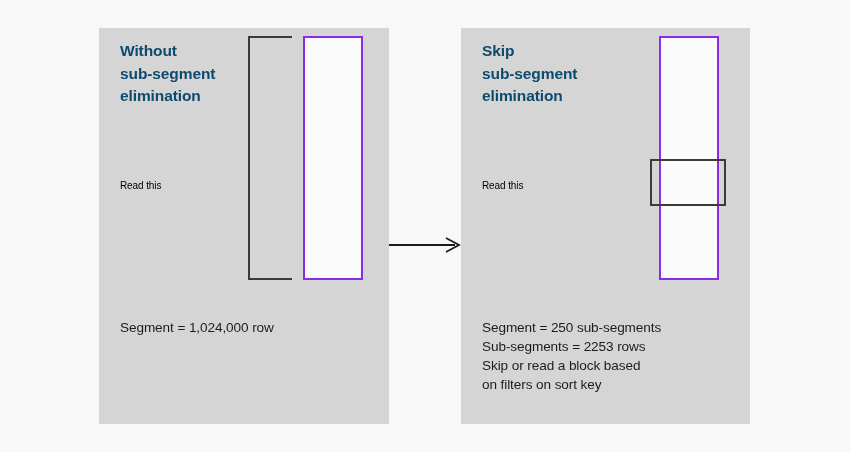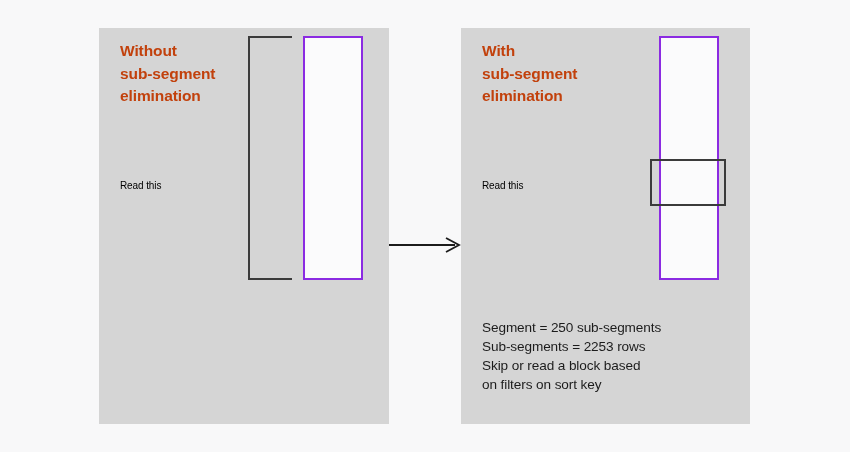--- a/index.html
+++ b/index.html
@@ -32,21 +32,21 @@
   #panel-right { left: 461px; width: 289px; }
 
   .panel-title {
     position: absolute;
     left: 21px;
     top: 12px;
     width: 150px;
     font-size: 15.5px;
     font-weight: bold;
     line-height: 1.46;
-    color: #c2410c;
+    color: #0c4a6e;
     letter-spacing: -0.1px;
     white-space: pre-line;
   }
 
   .read-label {
     position: absolute;
     left: 21px;
     top: 152px;
     font-size: 10px;
     font-weight: normal;
@@ -132,33 +132,34 @@
     <div class="panel-title">Without
 sub-segment
 elimination</div>
 
     <div class="read-label">Read this</div>
 
     <div id="segment-bracket"></div>
 
     <div class="segment-column" id="segment-column-left"></div>
 
+    <div class="stat-block">Segment = 1,024,000 row</div>
 
   </div>
 
   <div id="flow-arrow">
     <svg width="74" height="26" viewBox="0 0 74 26" xmlns="http://www.w3.org/2000/svg">
       <line x1="0" y1="13" x2="66" y2="13" stroke="#1c1c1c" stroke-width="1.8"></line>
       <polyline points="57,6 70,13 57,20" fill="none" stroke="#1c1c1c" stroke-width="1.8"></polyline>
     </svg>
   </div>
 
   <div class="panel" id="panel-right">
 
-    <div class="panel-title">With
+    <div class="panel-title">Skip
 sub-segment
 elimination</div>
 
     <div class="read-label">Read this</div>
 
     <div class="segment-column" id="segment-column-right"></div>
 
     <div id="subsegment-block"></div>
 
     <div class="stat-block">Segment = 250 sub-segments

